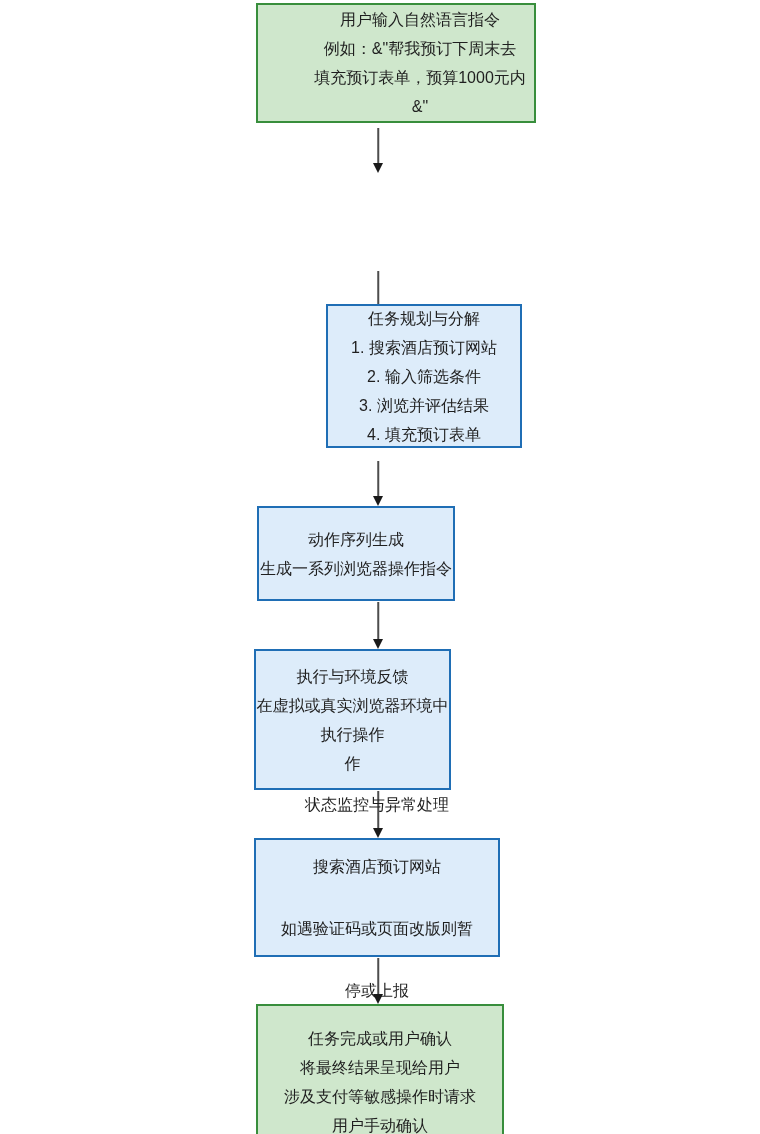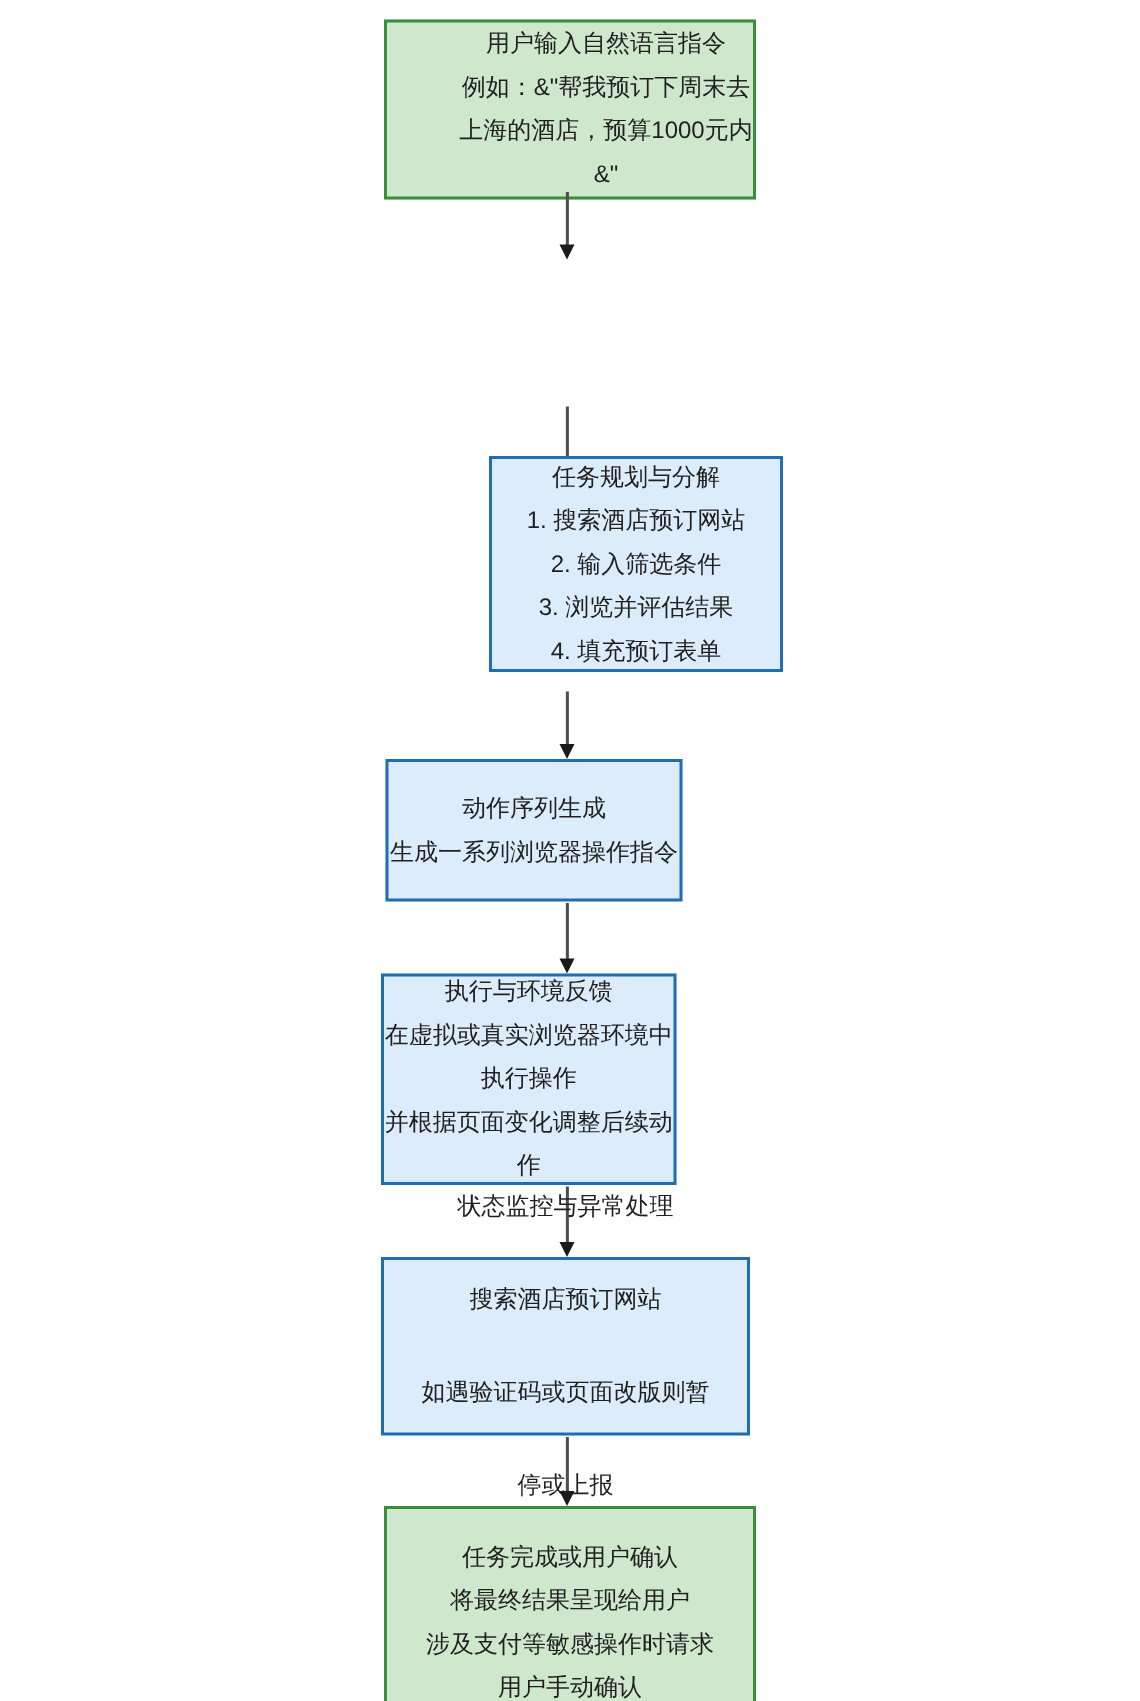--- a/index.html
+++ b/index.html
@@ -63,24 +63,24 @@
     border-left: 5.5px solid transparent;
     border-right: 5.5px solid transparent;
     border-top: 10px solid #1a1a1a;
   }
 </style>
 </head>
 <body>
 
 <div class="canvas">
 
-  <div class="node start" style="left:256px; top:13px; width:248px; height:120px;padding-left:48px;">
+  <div class="node start" style="left:256px; top:3px; width:280px; height:120px;padding-left:48px;">
     <div class="tline">用户输入自然语言指令</div>
     <div class="tline">例如：&amp;"帮我预订下周末去</div>
-    <div class="tline">上海的酒店，预算1000元内</div>
+    <div class="tline">填充预订表单，预算1000元内</div>
     <div class="tline">&amp;"</div>
   </div>
 
   <div class="arrow" style="left:371px; top:128px; height:45px;"></div>
 
 
   <div class="arrow" style="left:371px; top:271px; height:45px;"></div>
 
   <div class="node process" style="left:278px; top:304px; width:196px; height:144px;margin-left:48px;">
     <div class="tline">任务规划与分解</div>
@@ -96,21 +96,20 @@
     <div class="tline">动作序列生成</div>
     <div class="tline">生成一系列浏览器操作指令</div>
   </div>
 
   <div class="arrow" style="left:371px; top:602px; height:47px;"></div>
 
   <div class="node process" style="left:254px; top:649px; width:197px; height:141px;">
     <div class="tline">执行与环境反馈</div>
     <div class="tline">在虚拟或真实浏览器环境中</div>
     <div class="tline">执行操作</div>
-    <div class="tline">并根据页面变化调整后续动</div>
     <div class="tline">作</div>
   </div>
 
   <div class="arrow" style="left:371px; top:791px; height:47px;"></div>
 
   <div class="node process" style="left:254px; top:838px; width:246px; height:119px;gap:33px;">
     <div class="tline">状态监控与异常处理</div>
     <div class="tline">搜索酒店预订网站</div>
     <div class="tline">如遇验证码或页面改版则暂</div>
     <div class="tline">停或上报</div>

